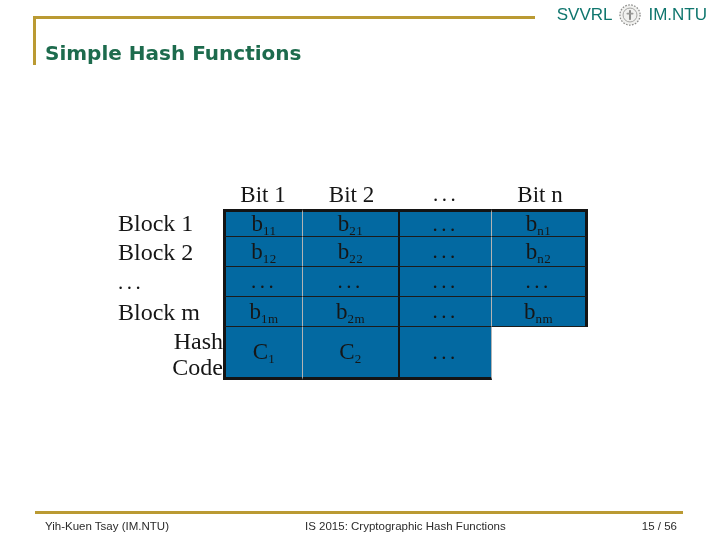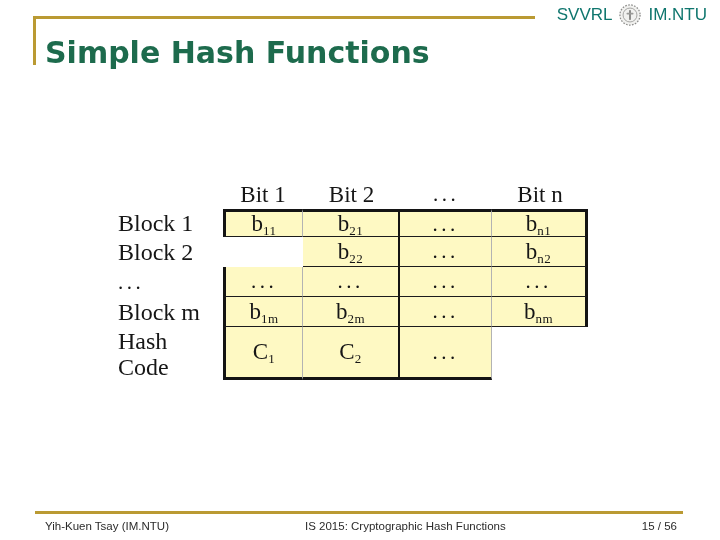--- a/index.html
+++ b/index.html
@@ -25,21 +25,21 @@
   .accent-footer {
     position: absolute; left: 35px; top: 511px;
     width: 648px; height: 3px;
     background: var(--gold, #BA9A33);
   }
 
   
   .slide-title {
     position: absolute; left: 45px; top: 34px;
     font-family: "DejaVu Sans", sans-serif;
-    font-size: 30px; line-height: 38px;
+    font-size: 20px; line-height: 38px;
     color: var(--green, #1D6B4D);
     letter-spacing: 0px;
     white-space: nowrap;
   }
 
   
   .brand {
     position: absolute; top: 4px; right: 13px;
     display: flex; align-items: center; gap: 7px;
     font-size: 17px; color: #0f766e;
@@ -47,39 +47,40 @@
   }
   .brand .seal { width: 22px; height: 22px; display: block; }
 
   
   .fig-grid {
     position: absolute; left: 113px; top: 182px;
     display: grid;
     grid-template-columns: 110px 80px 97px 92px 96px;
     grid-template-rows: 27px 28px 30px 30px 30px 53px;
     color: #161616;
+    text-align: right;
   }
   .hcell {
     display: flex; align-items: flex-end; justify-content: center;
     font-family: "Liberation Serif", serif;
     font-size: 23px; line-height: 25px; padding-bottom: 2px;
   }
   .lbl {
     display: flex; align-items: center;
     font-family: "Liberation Serif", serif;
     font-size: 24px; line-height: 26px;
     padding-left: 5px;
   }
   .dcell {
     display: flex; align-items: center; justify-content: center;
     font-family: "Liberation Serif", serif;
     font-size: 23px;
     border-right: 1.5px solid #b3b3b3;
     border-bottom: 1.5px solid #1c1c1c;
-    background: #fef9c3;
+    background: #0369a1;
   }
   .dcell.col-1 { border-right: 2.5px solid #141414; }
   .dcell.col-0 { border-left: 3px solid #141414; }
   .dcell.col-3 { border-right: 3px solid #141414; }
   .dcell.row-0 { border-top: 3px solid #141414; }
   .dcell.row-4 { border-bottom: 3px solid #141414; }
   .dcell sub { font-size: 13px; line-height: 0; vertical-align: -4px; letter-spacing: 0.5px; }
   .dots { letter-spacing: 3.5px; font-size: 21px; }
 
   
@@ -143,20 +144,23 @@
     </div>
     <div class="dcell col-1 row-0" style="grid-area: 2 / 3;">
       <span>b<sub>21</sub></span>
     </div>
     <div class="dcell col-2 row-0" style="grid-area: 2 / 4;">
       <span class="dots">...</span>
     </div>
     <div class="dcell col-3 row-0" style="grid-area: 2 / 5;">
       <span>b<sub>n1</sub></span>
     </div>
+    <div class="dcell col-0 row-1" style="grid-area: 3 / 2;">
+      <span>b<sub>12</sub></span>
+    </div>
     <div class="dcell col-1 row-1" style="grid-area: 3 / 3;">
       <span>b<sub>22</sub></span>
     </div>
     <div class="dcell col-2 row-1" style="grid-area: 3 / 4;">
       <span class="dots">...</span>
     </div>
     <div class="dcell col-3 row-1" style="grid-area: 3 / 5;">
       <span>b<sub>n2</sub></span>
     </div>
     <div class="dcell col-0 row-2" style="grid-area: 4 / 2;">

